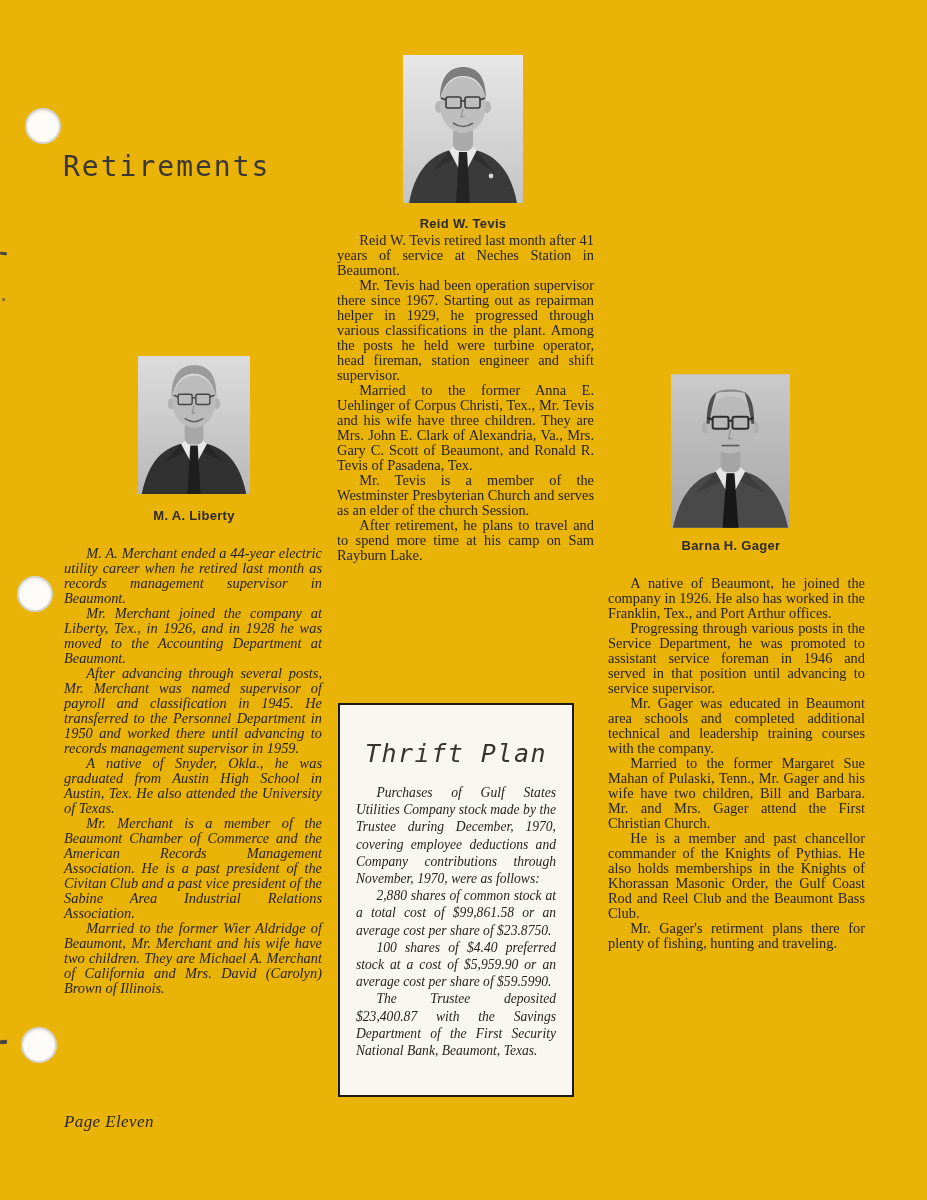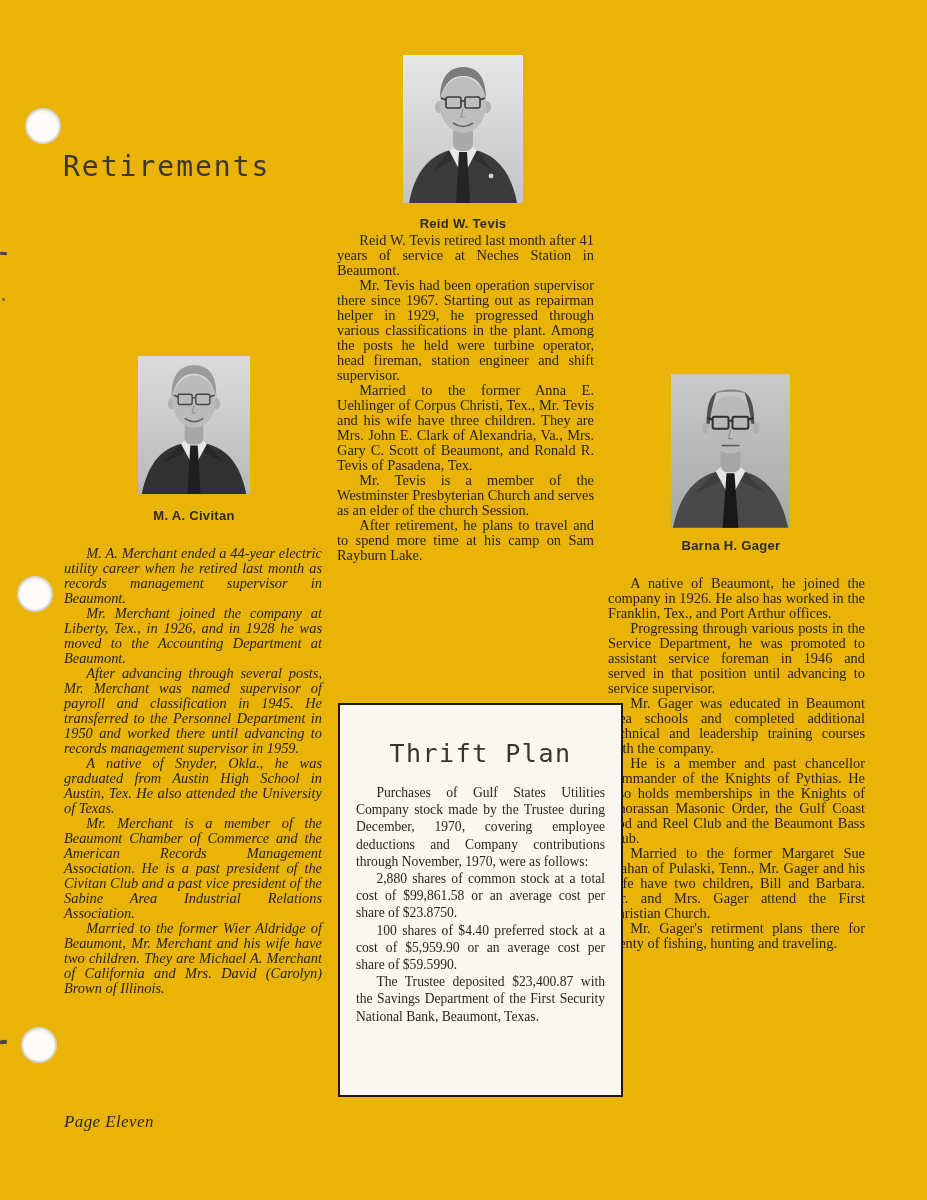--- a/index.html
+++ b/index.html
@@ -46,22 +46,22 @@
   .column{
     position:absolute; text-align:justify; color:#27241f;
     font-size:14.4px; line-height:15px;
   }
   .column p{margin:0; text-indent:1.55em;}
   .middle-col{left:337px; top:233px; width:257px;}
   .left-col{left:64px; top:546px; width:258px;font-style:italic;}
   .right-col{left:608px; top:576px; width:257px;}
 
   .thrift-box{
-    position:absolute; left:338px; top:703px; width:285px; height:394px;
-    border:2.5px solid #1d1a16; box-sizing:border-box; background:#f9f7f1;
+    position:absolute; left:338px; top:703px; width:236px; height:394px;
+    border:2.5px solid #1d1a16; box-sizing:border-box; background:#f9f7f1;font-style:italic;
   }
   .thrift-title{
     margin:34px 0 16px; text-align:center;
     font-family:"DejaVu Sans Mono", monospace; font-weight:400;
     font-size:25px; letter-spacing:1.5px; color:#37342e;
   }
   .thrift-box p{
     margin:0 16px; text-align:justify; text-indent:1.5em;
     font-size:13.6px; line-height:17.2px; color:#27241f;
   }
@@ -149,21 +149,21 @@
         <rect x="43" y="41" width="15" height="11" rx="2"></rect>
         <rect x="62" y="41" width="15" height="11" rx="2"></rect>
         <line x1="58" y1="45" x2="62" y2="45"></line>
         <line x1="43" y1="44" x2="38" y2="42"></line>
         <line x1="77" y1="44" x2="82" y2="42"></line>
       </g>
       <path d="M60,53 L58,61 L62,61" stroke="#978e80" stroke-width="1.2" fill="none"></path>
       <path d="M50,67 Q60,74 70,67" stroke="#675f54" stroke-width="1.6" fill="none"></path>
     </svg>
   </figure>
-  <figcaption class="caption merchant-caption">M. A. Civitan</figcaption>
+  <figcaption class="caption merchant-caption">M. A. Liberty</figcaption>
 
   <div class="column left-col">
     <p>M. A. Merchant ended a 44-year electric utility career when he retired last month as records management supervisor in Beaumont.</p>
     <p>Mr. Merchant joined the company at Liberty, Tex., in 1926, and in 1928 he was moved to the Accounting Department at Beaumont.</p>
     <p>After advancing through several posts, Mr. Merchant was named supervisor of payroll and classification in 1945. He transferred to the Personnel Department in 1950 and worked there until advancing to records management supervisor in 1959.</p>
     <p>A native of Snyder, Okla., he was graduated from Austin High School in Austin, Tex. He also attended the University of Texas.</p>
     <p>Mr. Merchant is a member of the Beaumont Chamber of Commerce and the American Records Management Association. He is a past president of the Civitan Club and a past vice president of the Sabine Area Industrial Relations Association.</p>
     <p>Married to the former Wier Aldridge of Beaumont, Mr. Merchant and his wife have two children. They are Michael A. Merchant of California and Mrs. David (Carolyn) Brown of Illinois.</p>
   </div>
 
@@ -198,22 +198,22 @@
       <path d="M60,56 L58,65 L62,65" stroke="#958c7d" stroke-width="1.2" fill="none"></path>
       <path d="M51,72 L69,72" stroke="#5f584c" stroke-width="1.6" fill="none"></path>
     </svg>
   </figure>
   <figcaption class="caption gager-caption">Barna H. Gager</figcaption>
 
   <div class="column right-col">
     <p>A native of Beaumont, he joined the company in 1926. He also has worked in the Franklin, Tex., and Port Arthur offices.</p>
     <p>Progressing through various posts in the Service Department, he was promoted to assistant service foreman in 1946 and served in that position until advancing to service supervisor.</p>
     <p>Mr. Gager was educated in Beaumont area schools and completed additional technical and leadership training courses with the company.</p>
+    <p>Married to the former Margaret Sue Mahan of Pulaski, Tenn., Mr. Gager and his wife have two children, Bill and Barbara. Mr. and Mrs. Gager attend the First Christian Church.</p>
     <p>He is a member and past chancellor commander of the Knights of Pythias. He also holds memberships in the Knights of Khorassan Masonic Order, the Gulf Coast Rod and Reel Club and the Beaumont Bass Club.</p>
-    <p>Married to the former Margaret Sue Mahan of Pulaski, Tenn., Mr. Gager and his wife have two children, Bill and Barbara. Mr. and Mrs. Gager attend the First Christian Church.</p>
     <p>Mr. Gager's retirment plans there for plenty of fishing, hunting and traveling.</p>
   </div>
 
   <div class="thrift-box">
     <h2 class="thrift-title">Thrift Plan</h2>
     <p>Purchases of Gulf States Utilities Company stock made by the Trustee during December, 1970, covering employee deductions and Company contributions through November, 1970, were as follows:</p>
     <p>2,880 shares of common stock at a total cost of $99,861.58 or an average cost per share of $23.8750.</p>
     <p>100 shares of $4.40 preferred stock at a cost of $5,959.90 or an average cost per share of $59.5990.</p>
     <p>The Trustee deposited $23,400.87 with the Savings Department of the First Security National Bank, Beaumont, Texas.</p>
   </div>

